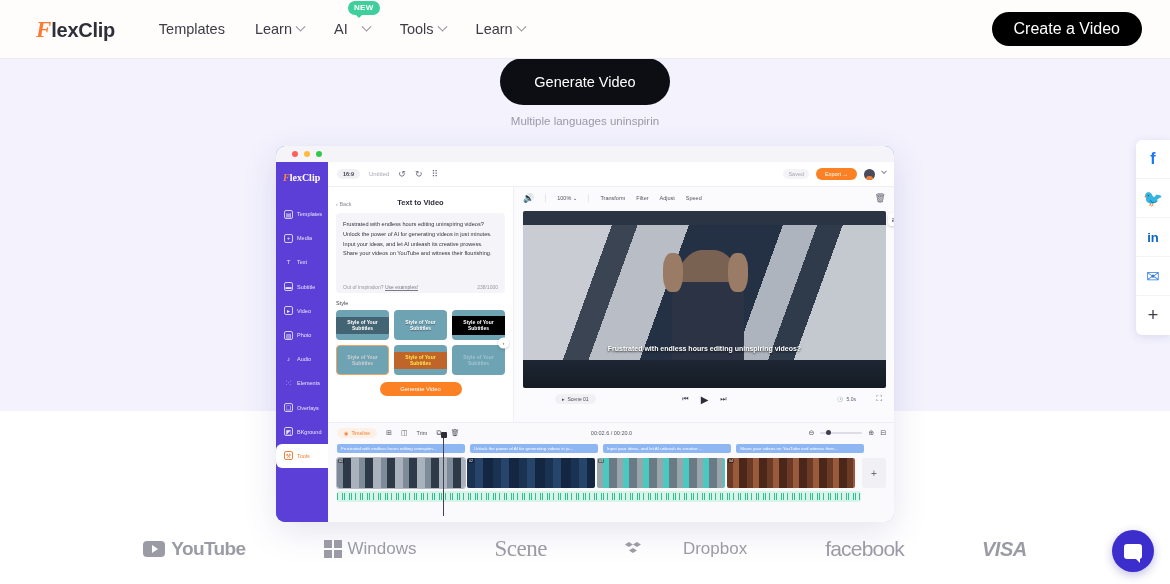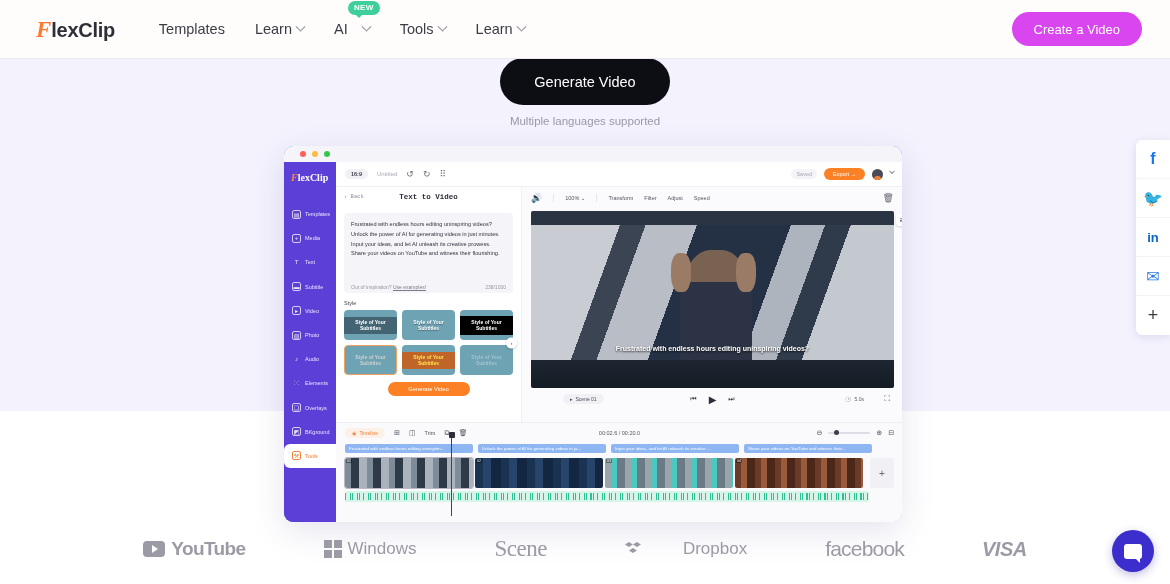--- a/index.html
+++ b/index.html
@@ -59,42 +59,42 @@
     background: #3ecf9a; color: #fff; font-size: 8px; font-weight: bold;
     padding: 2px 6px 3px; border-radius: 9px; letter-spacing: .3px;
   }
   .new-badge::after{
     content:""; position:absolute; left:7px; bottom:-3px;
     border-left:4px solid transparent; border-right:4px solid transparent;
     border-top:4px solid #3ecf9a;
   }
   .nav-right { margin-left: auto; display: flex; align-items: center; gap: 12px; margin-right: 28px; }
   .btn-create {
-    background: #d946ef; color: #fff; border: none; border-radius: 20px;
-    padding: 0 22px; height: 34px; font-size: 13px; cursor: pointer;
+    background: #000000; color: #fff; border: none; border-radius: 20px;
+    padding: 0 22px; height: 34px; font-size: 16px; cursor: pointer;
     font-family: inherit;
   }
   .btn-login {
     background: #fff; color: #3c3c46; border: 1px solid #e3e1e8; border-radius: 20px;
     padding: 0 18px; height: 34px; font-size: 13.5px; cursor: pointer;
     font-family: inherit;
   }
 
   
   .cta-wrap { position: absolute; left: 0; top: 58px; width: 1170px; text-align: center; }
   .btn-generate {
     display: inline-block; background: #0d0d14; color: #fff;
     border: none; border-radius: 26px; width: 170px; height: 47px;
     font-size: 14.5px; cursor: pointer; font-family: inherit;
   }
   .cta-note { margin-top: 10px; font-size: 11.5px; color: #9a99a8; }
 
   
   .mockup {
-    position: absolute; left: 284px; top: 146px; width: 618px; height: 376px;
+    position: absolute; left: 276px; top: 146px; width: 618px; height: 376px;
     background: #3b82f6; border-radius: 9px;
     box-shadow: 0 10px 34px rgba(60,50,120,.13);
     overflow: hidden;
   }
   .mock-titlebar {
     height: 16px; background: #f5f4f8; display: flex; align-items: center; padding-left: 16px; gap: 6px;
   }
   .dot { width: 6px; height: 6px; border-radius: 50%; }
   .dot.r { background: #fc6058; } .dot.y { background: #fdbc40; } .dot.g { background: #34c84a; }
 
@@ -144,21 +144,21 @@
   }
   .avatar::after{ content:""; position:absolute; left:2px; bottom:0; width:7px; height:4px; background:#f0833a; border-radius:3px 3px 0 0;}
 
   .mock-cols { flex: 1; display: flex; }
 
   
   .panel {
     width: 186px; flex: 0 0 186px; background: #fff; padding: 6px 8px 0;
     border-right: 1px solid #f0eff4;
   }
-  .panel-head { display: flex; align-items: flex-start; height: 14px; position: relative; font-family: Liberation Mono, monospace; }
+  .panel-head { display: flex; align-items: flex-end; height: 14px; position: relative; }
   .back-lnk { font-size: 5.5px; color: #8d8c99; cursor: pointer; }
   .panel-title {
     position: absolute; left: 0; right: 0; text-align: center;
     font-size: 7.5px; font-weight: bold; color: #2c2c38;
   }
   .prompt-box {
     margin-top: 6px; background: #f5f5f9; border-radius: 4px; padding: 7px 7px 4px;
     height: 80px; position: relative;
   }
   .prompt-text { font-size: 5.6px; line-height: 1.75; color: #33333f; }
@@ -399,21 +399,21 @@
       </div>
     </div>
 
     <div class="nav-right">
       <button class="btn-create">Create a Video</button>
     </div>
   </div>
 
   <div class="cta-wrap">
     <button class="btn-generate">Generate Video</button>
-    <div class="cta-note">Multiple languages supported</div>
+    <div class="cta-note">Multiple languages uninspirin</div>
   </div>
 
   <div class="mockup">
 
     <div class="mock-titlebar">
       <i class="dot r"></i>
       <i class="dot y"></i>
       <i class="dot g"></i>
     </div>
 

